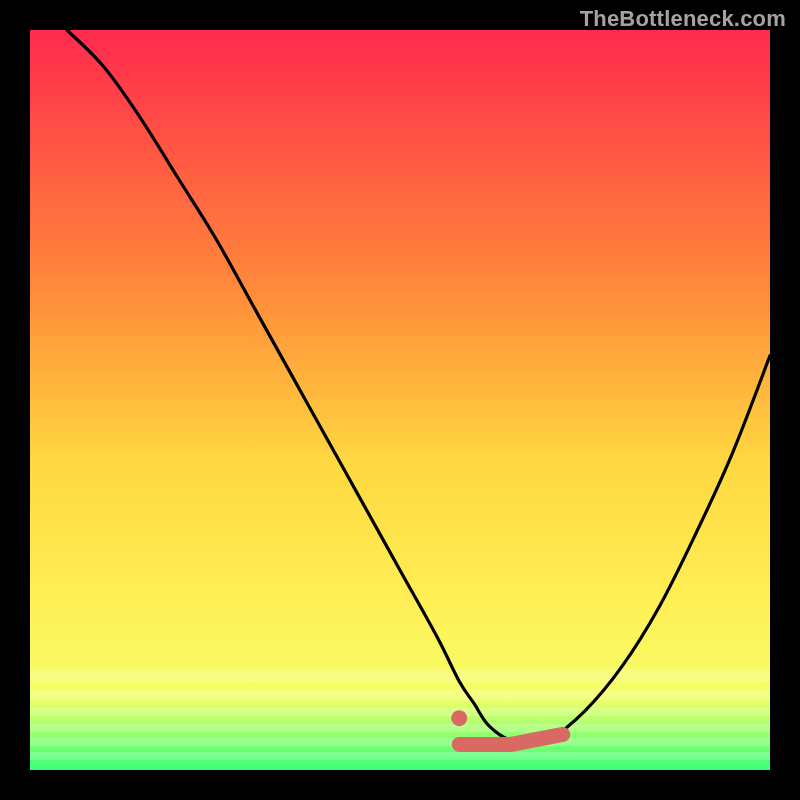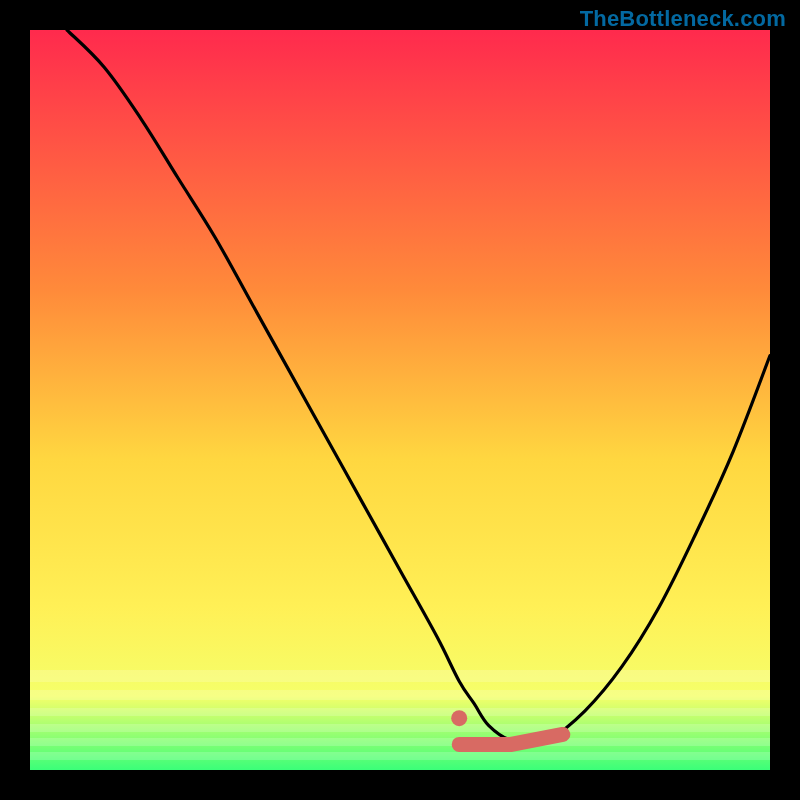--- a/index.html
+++ b/index.html
@@ -13,21 +13,21 @@
   }
   .container {
     position: relative;
     width: 800px;
     height: 800px;
   }
   .watermark {
     position: absolute;
     top: 6px;
     right: 14px;
-    color: #0369a1;
+    color: #a3a3a3;
     font-size: 22px;
     font-weight: bold;
     letter-spacing: 0.2px;
     z-index: 5;
   }
   .plot-wrap {
     position: absolute;
     left: 30px;
     top: 30px;
     width: 740px;

